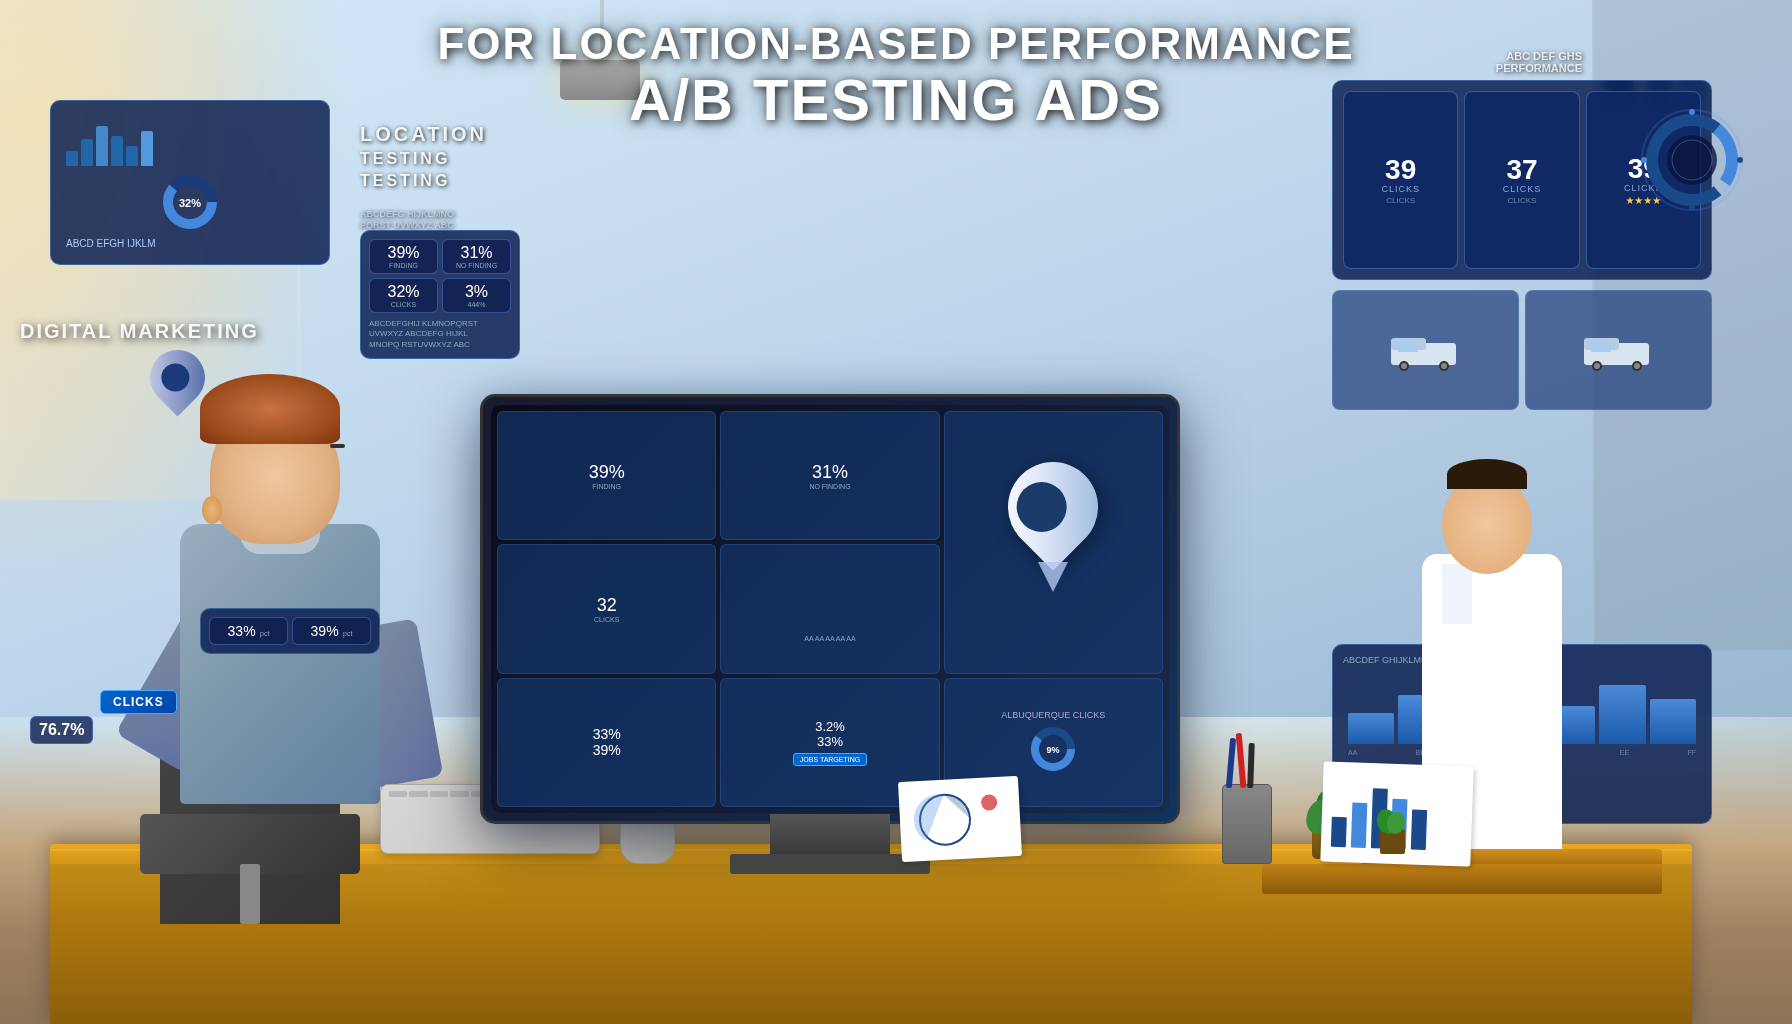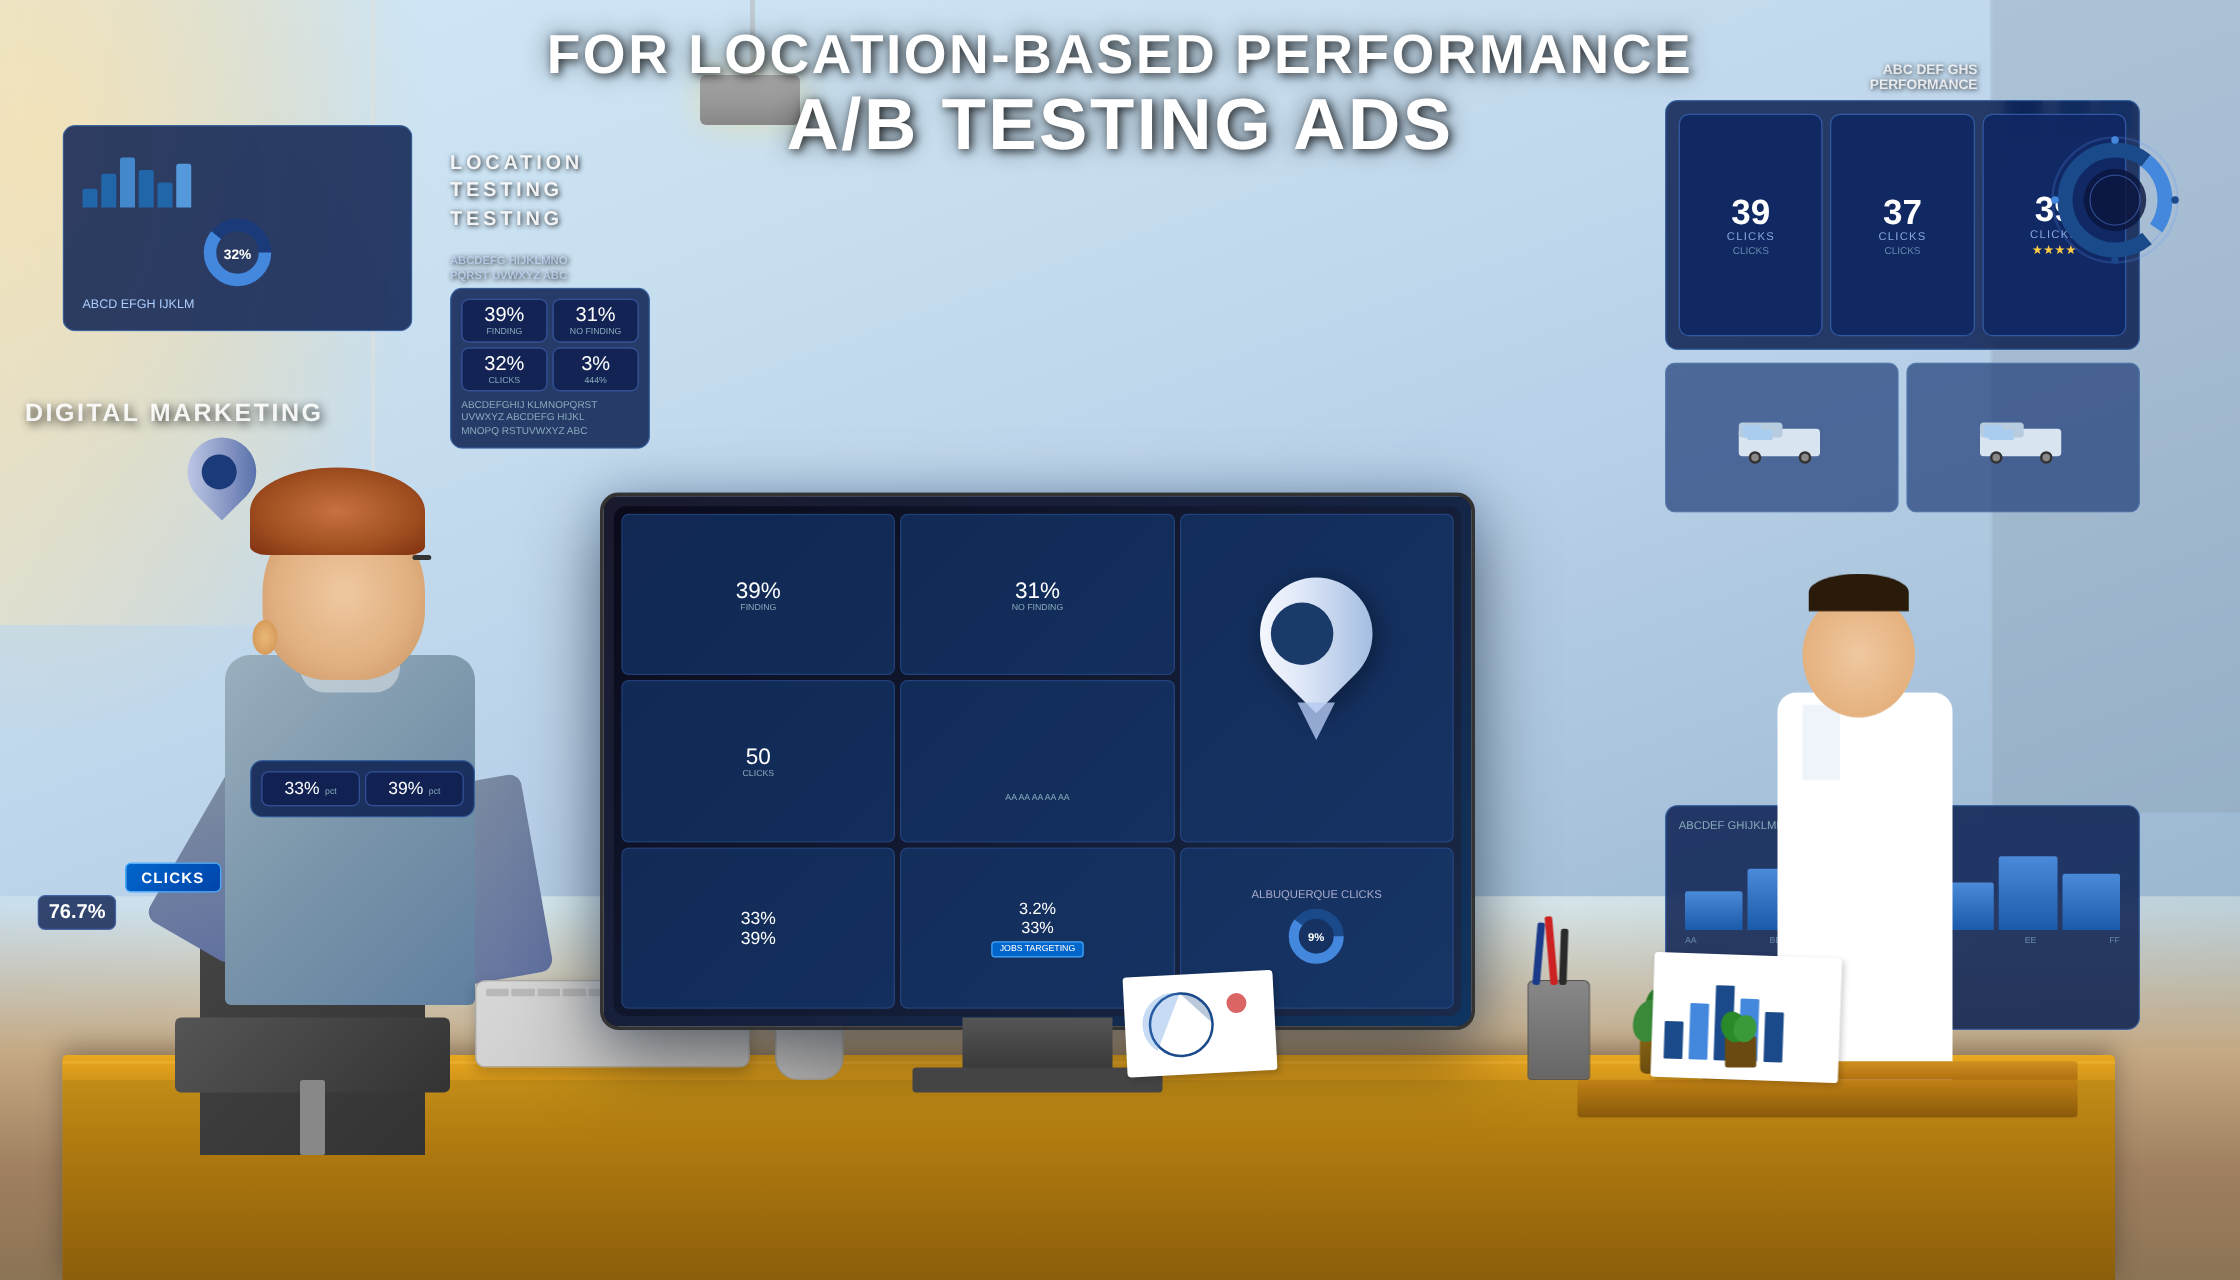--- a/index.html
+++ b/index.html
@@ -687,21 +687,21 @@
           <div class="location-pin">
             <div class="pin-head">
               <div class="pin-inner"></div>
             </div>
 
             <div style="position:absolute;bottom:0;left:50%;transform:translateX(-50%);width:0;height:0;border-left:15px solid transparent;border-right:15px solid transparent;border-top:30px solid rgba(180,200,240,0.8);"></div>
           </div>
         </div>
 
         <div class="screen-cell">
-          <div class="stat-big">50</div>
+          <div class="stat-big">32</div>
           <div class="stat-small">CLICKS</div>
         </div>
 
         <div class="screen-cell">
           <div class="bar-chart">
             <div class="bar" style="height:40%;"></div>
             <div class="bar" style="height:65%;"></div>
             <div class="bar" style="height:90%;"></div>
             <div class="bar" style="height:70%;"></div>
             <div class="bar" style="height:50%;"></div>
@@ -730,21 +730,21 @@
           </svg>
         </div>
       </div>
     </div>
 
     <div class="monitor-stand"></div>
     <div class="monitor-base"></div>
   </div>
 
   <div class="location-testing-text">
-    <div style="font-size:16px;letter-spacing:3px;color:rgba(255,255,255,0.9);">LOCATION</div>
+    <div style="font-size:20px;letter-spacing:3px;color:rgba(255,255,255,0.9);">LOCATION</div>
     <div style="font-size:16px;letter-spacing:3px;color:rgba(255,255,255,0.9);">TESTING</div>
     <div style="font-size:16px;letter-spacing:3px;color:rgba(255,255,255,0.9);">TESTING</div>
     <div style="font-size:9px;color:rgba(200,220,255,0.7);margin-top:16px;line-height:1.3;">ABCDEFG HIJKLMNO<br>PQRST UVWXYZ ABC</div>
   </div>
 
   <div class="hud-panel hud-left">
 
     <div style="display:flex;gap:3px;align-items:flex-end;height:50px;margin-bottom:6px;">
       <div style="width:12px;height:30%;background:#2266aa;border-radius:2px 2px 0 0;"></div>
       <div style="width:12px;height:55%;background:#2266aa;border-radius:2px 2px 0 0;"></div>

